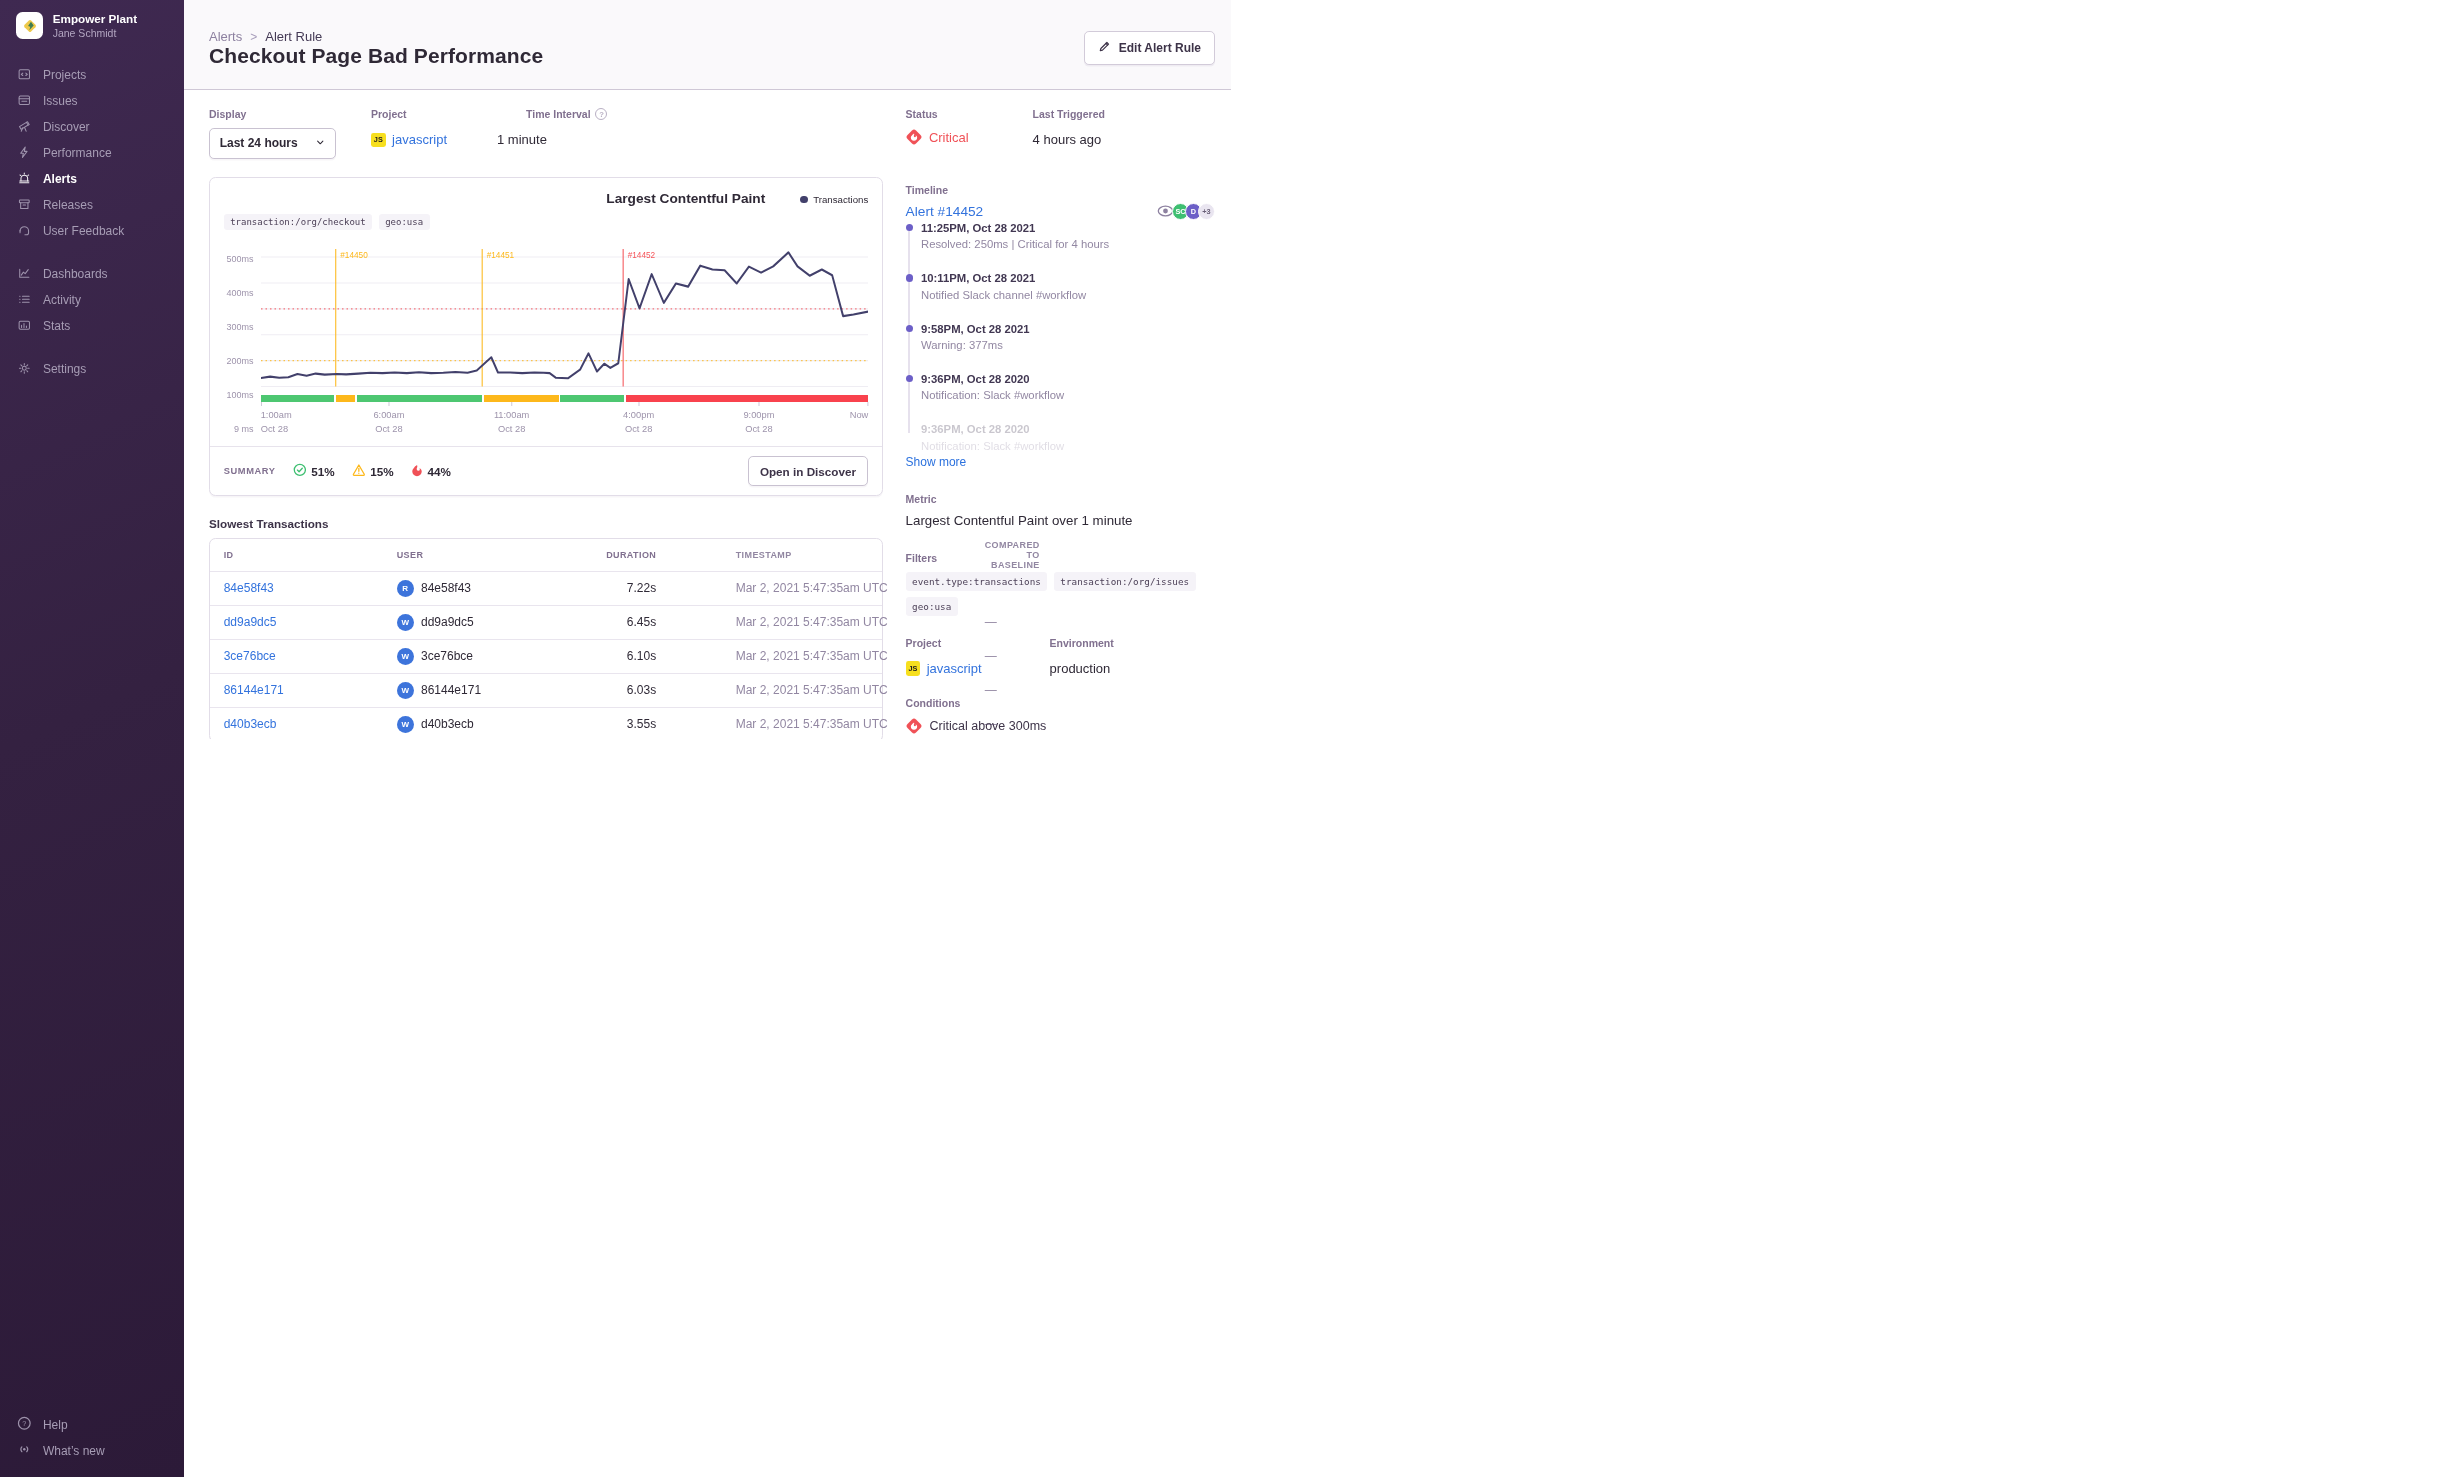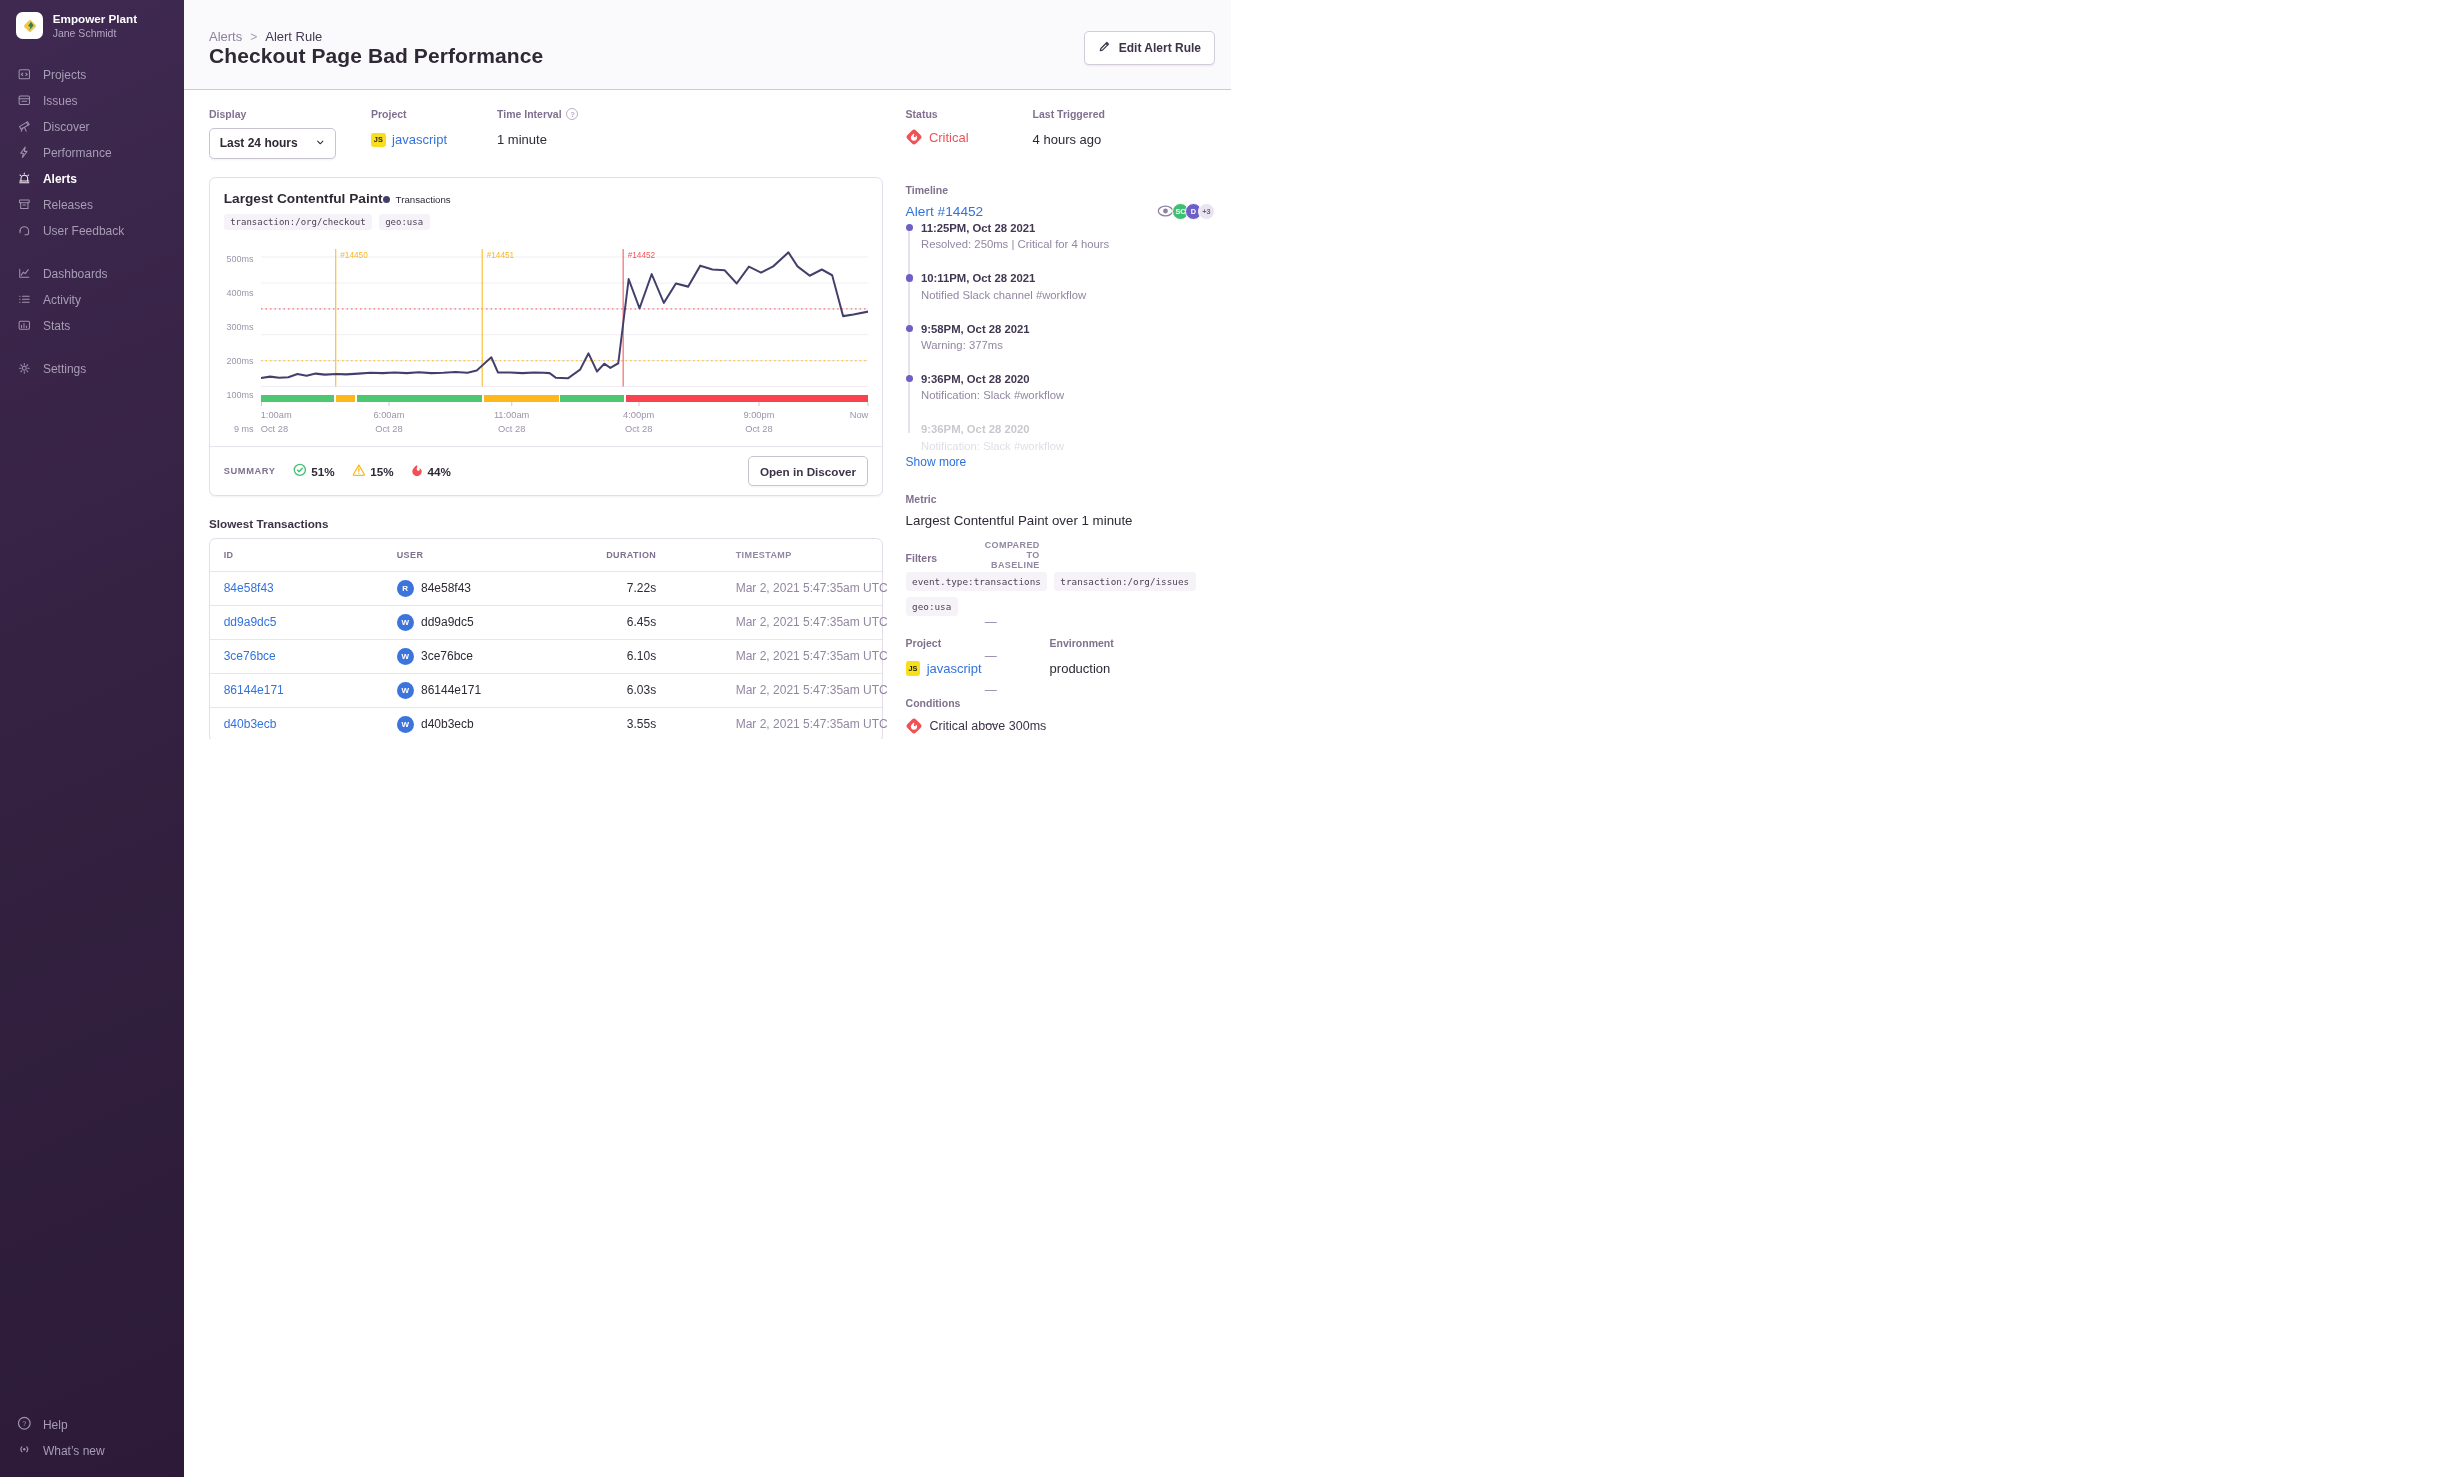--- a/index.html
+++ b/index.html
@@ -48,38 +48,38 @@
   .filter-bar { display:flex; margin-top:2.4px; }
   .fg { margin-right:0; }
   .fg-display { width:162px; }
   .fg-project { width:126px; }
   .select-box { margin-top:7.3px; width:127px; height:31px; border:0.8px solid #c9c2d1; border-radius:4.9px;
     background:#fff; display:flex; align-items:center; justify-content:space-between; padding:0 9.7px;
     font-size:12px; font-weight:600; color:#2f2936; cursor:pointer; box-shadow:0 1.6px 0 rgba(45,0,85,.04); }
   .proj-val { display:flex; align-items:center; gap:6.5px; margin-top:12px; font-size:13px; }
   .js-badge { width:14.6px; height:14.6px; border-radius:2.4px; background:#f7df1e; color:#24211c;
     font-size:7.3px; font-weight:800; display:flex; align-items:center; justify-content:center; }
-  .ti-label { display:flex; align-items:center; gap:4.9px; }
+  .ti-label { display:flex; align-items:center; gap:4.9px;margin-left:29px; }
   .help-dot { width:12px; height:12px; border:1.1px solid #b9b0c4; border-radius:50%; color:#b9b0c4;
     font-size:7.7px; font-weight:700; display:flex; align-items:center; justify-content:center; cursor:pointer; }
   .ti-val { margin-top:12px; font-size:13px; color:#2f2936; }
 
   
   .status-row { display:flex; margin-top:2.4px; }
   .status-col { width:127px; }
   .crit-val { display:flex; align-items:center; gap:7.3px; margin-top:9px; font-size:13px; color:#f05157; }
   .lt-val { margin-top:12px; font-size:13px; color:#2f2936; }
   .diamond { width:16px; height:16px; position:relative; flex:0 0 auto; }
   .diamond::before { content:""; position:absolute; inset:2px; background:#f05157; border-radius:2.8px; transform:rotate(45deg); }
   .diamond svg { position:absolute; left:50%; top:50%; transform:translate(-50%,-50%); }
 
   
   .card { border:0.8px solid #e2dde8; border-radius:6.5px; background:#fff; box-shadow:0 1.6px 0 rgba(45,0,85,.04); }
   .chart-card { margin-top:18px; }
-  .chart-head { display:flex; align-items:flex-start; justify-content:flex-start; padding:13px 13.7px 0; }
+  .chart-head { display:flex; align-items:flex-start; justify-content:flex-end; padding:13px 13.7px 0;gap:35px; }
   .chart-title { font-size:13.7px; font-weight:600; color:#2f2936; }
   .legend { display:flex; align-items:center; gap:5.7px; margin-top:3.2px; }
   .legend-dot { width:7.3px; height:7.3px; border-radius:50%; background:#42406b; }
   .legend-label { font-size:9.7px; color:#2f2936; }
   .tag-row { display:flex; gap:6.5px; padding:8px 13.7px 0; }
   .pill { background:#f5f3f8; border-radius:3.2px; padding:3.2px 6.5px; font-family:"DejaVu Sans Mono", monospace;
     font-size:9px; color:#4d4158; white-space:nowrap; }
   .chart-area { display:flex; padding:0 13.7px; margin-top:19.4px; }
   .y-col { width:37px; position:relative; flex:0 0 auto; }
   .y-col div { position:absolute; right:7.3px; font-size:9px; color:#9d93ab; }

